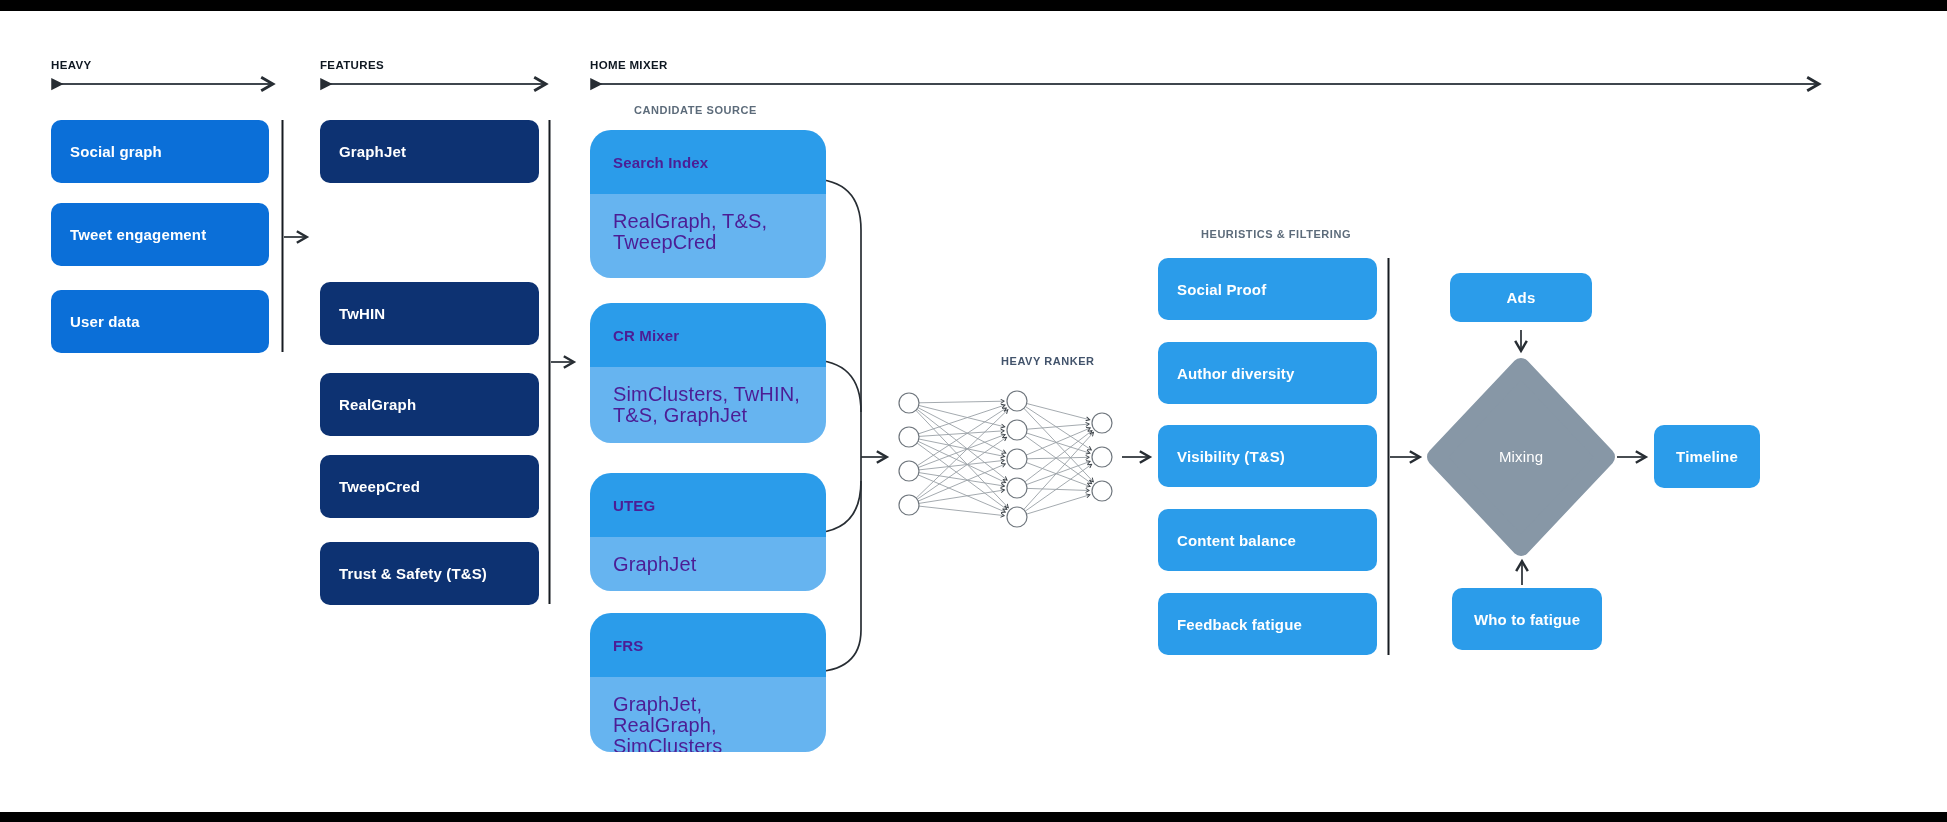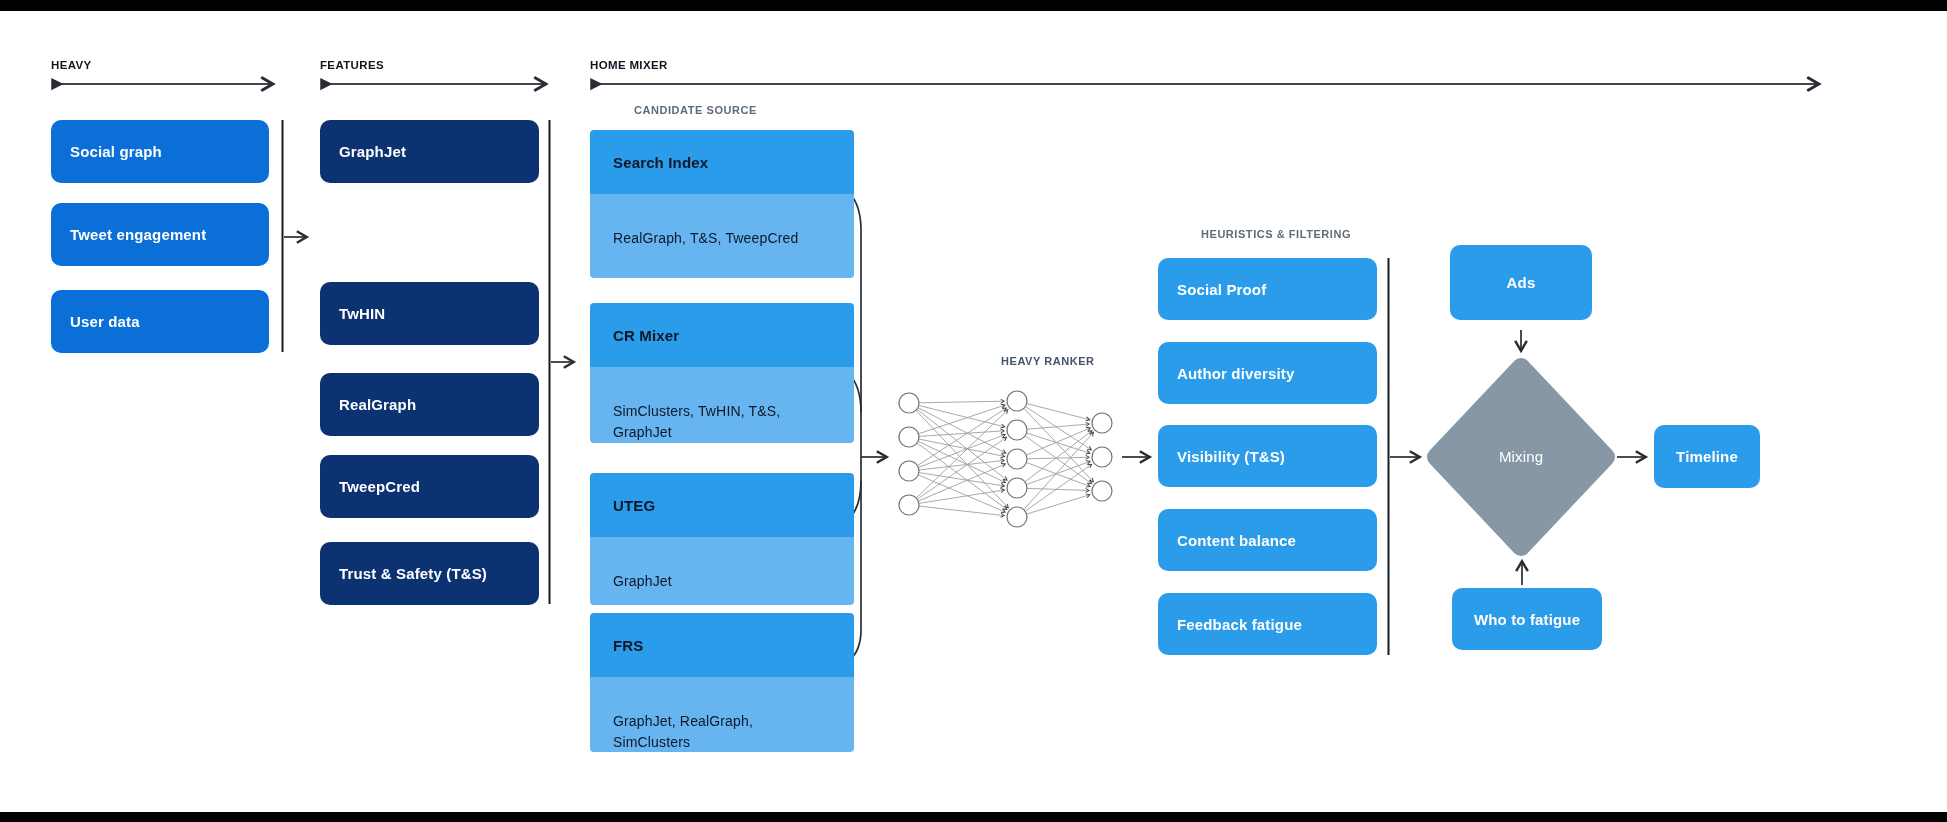--- a/index.html
+++ b/index.html
@@ -18,24 +18,24 @@
   .box{
     position:absolute;border-radius:10px;color:#ffffff;font-size:15px;font-weight:600;
     display:flex;align-items:center;padding:0 19px;box-sizing:border-box;letter-spacing:.15px;
   }
   .box-data{background:#0b6fd8;left:51px;width:218px;height:63px;}
   .box-feature{background:#0d3272;left:320px;width:219px;height:63px;}
   .box-heur{background:#2b9cea;left:1158px;width:219px;height:62px;}
   .box-azure{background:#2b9cea;}
   .box-center{justify-content:center;padding:0;}
 
-  .cand{position:absolute;left:590px;width:264px;border-radius:4px;overflow:hidden;color:#0f172a;}
+  .cand{position:absolute;left:590px;width:236px;border-radius:21px;overflow:hidden;color:#4c1d95;}
   .cand-head{background:#2b9cea;height:64px;display:flex;align-items:center;padding:0 23px;
              font-size:15px;font-weight:600;letter-spacing:.15px;box-sizing:border-box;}
-  .cand-sub{background:#66b4f0;padding:34px 23px;font-size:14px;line-height:21px;font-weight:500;
+  .cand-sub{background:#66b4f0;padding:17px 23px;font-size:20px;line-height:21px;font-weight:500;
             box-sizing:border-box;letter-spacing:.15px;}
 
   .linework{position:absolute;left:0;top:0;}
   .hdr-line{stroke:#3f464d;stroke-width:2;}
   .divider{stroke:#161b21;stroke-width:2;}
   .conn{stroke:#272d33;stroke-width:1.7;fill:none;}
   .nn-edge{stroke:#9aa0a6;stroke-width:0.9;}
   .nn-node{fill:#ffffff;stroke:#6f767d;stroke-width:1.2;}
   .diamond{fill:#8797a6;stroke:#8797a6;stroke-width:18;stroke-linejoin:round;}
   .mix-label{position:absolute;left:1471px;top:448px;width:100px;text-align:center;
@@ -171,18 +171,18 @@
     <div class="cand-head">FRS</div>
     <div class="cand-sub" style="height:75px">GraphJet, RealGraph, SimClusters</div>
   </div>
 
   <div class="box box-heur" style="top:342px">Author diversity</div>
   <div class="box box-heur" style="top:258px">Social Proof</div>
   <div class="box box-heur" style="top:425px">Visibility (T&amp;S)</div>
   <div class="box box-heur" style="top:509px">Content balance</div>
   <div class="box box-heur" style="top:593px">Feedback fatigue</div>
 
-  <div class="box box-azure box-center" style="left:1450px;top:245px;width:142px;height:75px">Ads</div>
+  <div class="box box-azure box-center" style="left:1450px;top:273px;width:142px;height:49px">Ads</div>
   <div class="mix-label">Mixing</div>
   <div class="box box-azure box-center" style="left:1452px;top:588px;width:150px;height:62px">Who to fatigue</div>
   <div class="box box-azure box-center" style="left:1654px;top:425px;width:106px;height:63px">Timeline</div>
 
 </div>
 
 </body></html>

